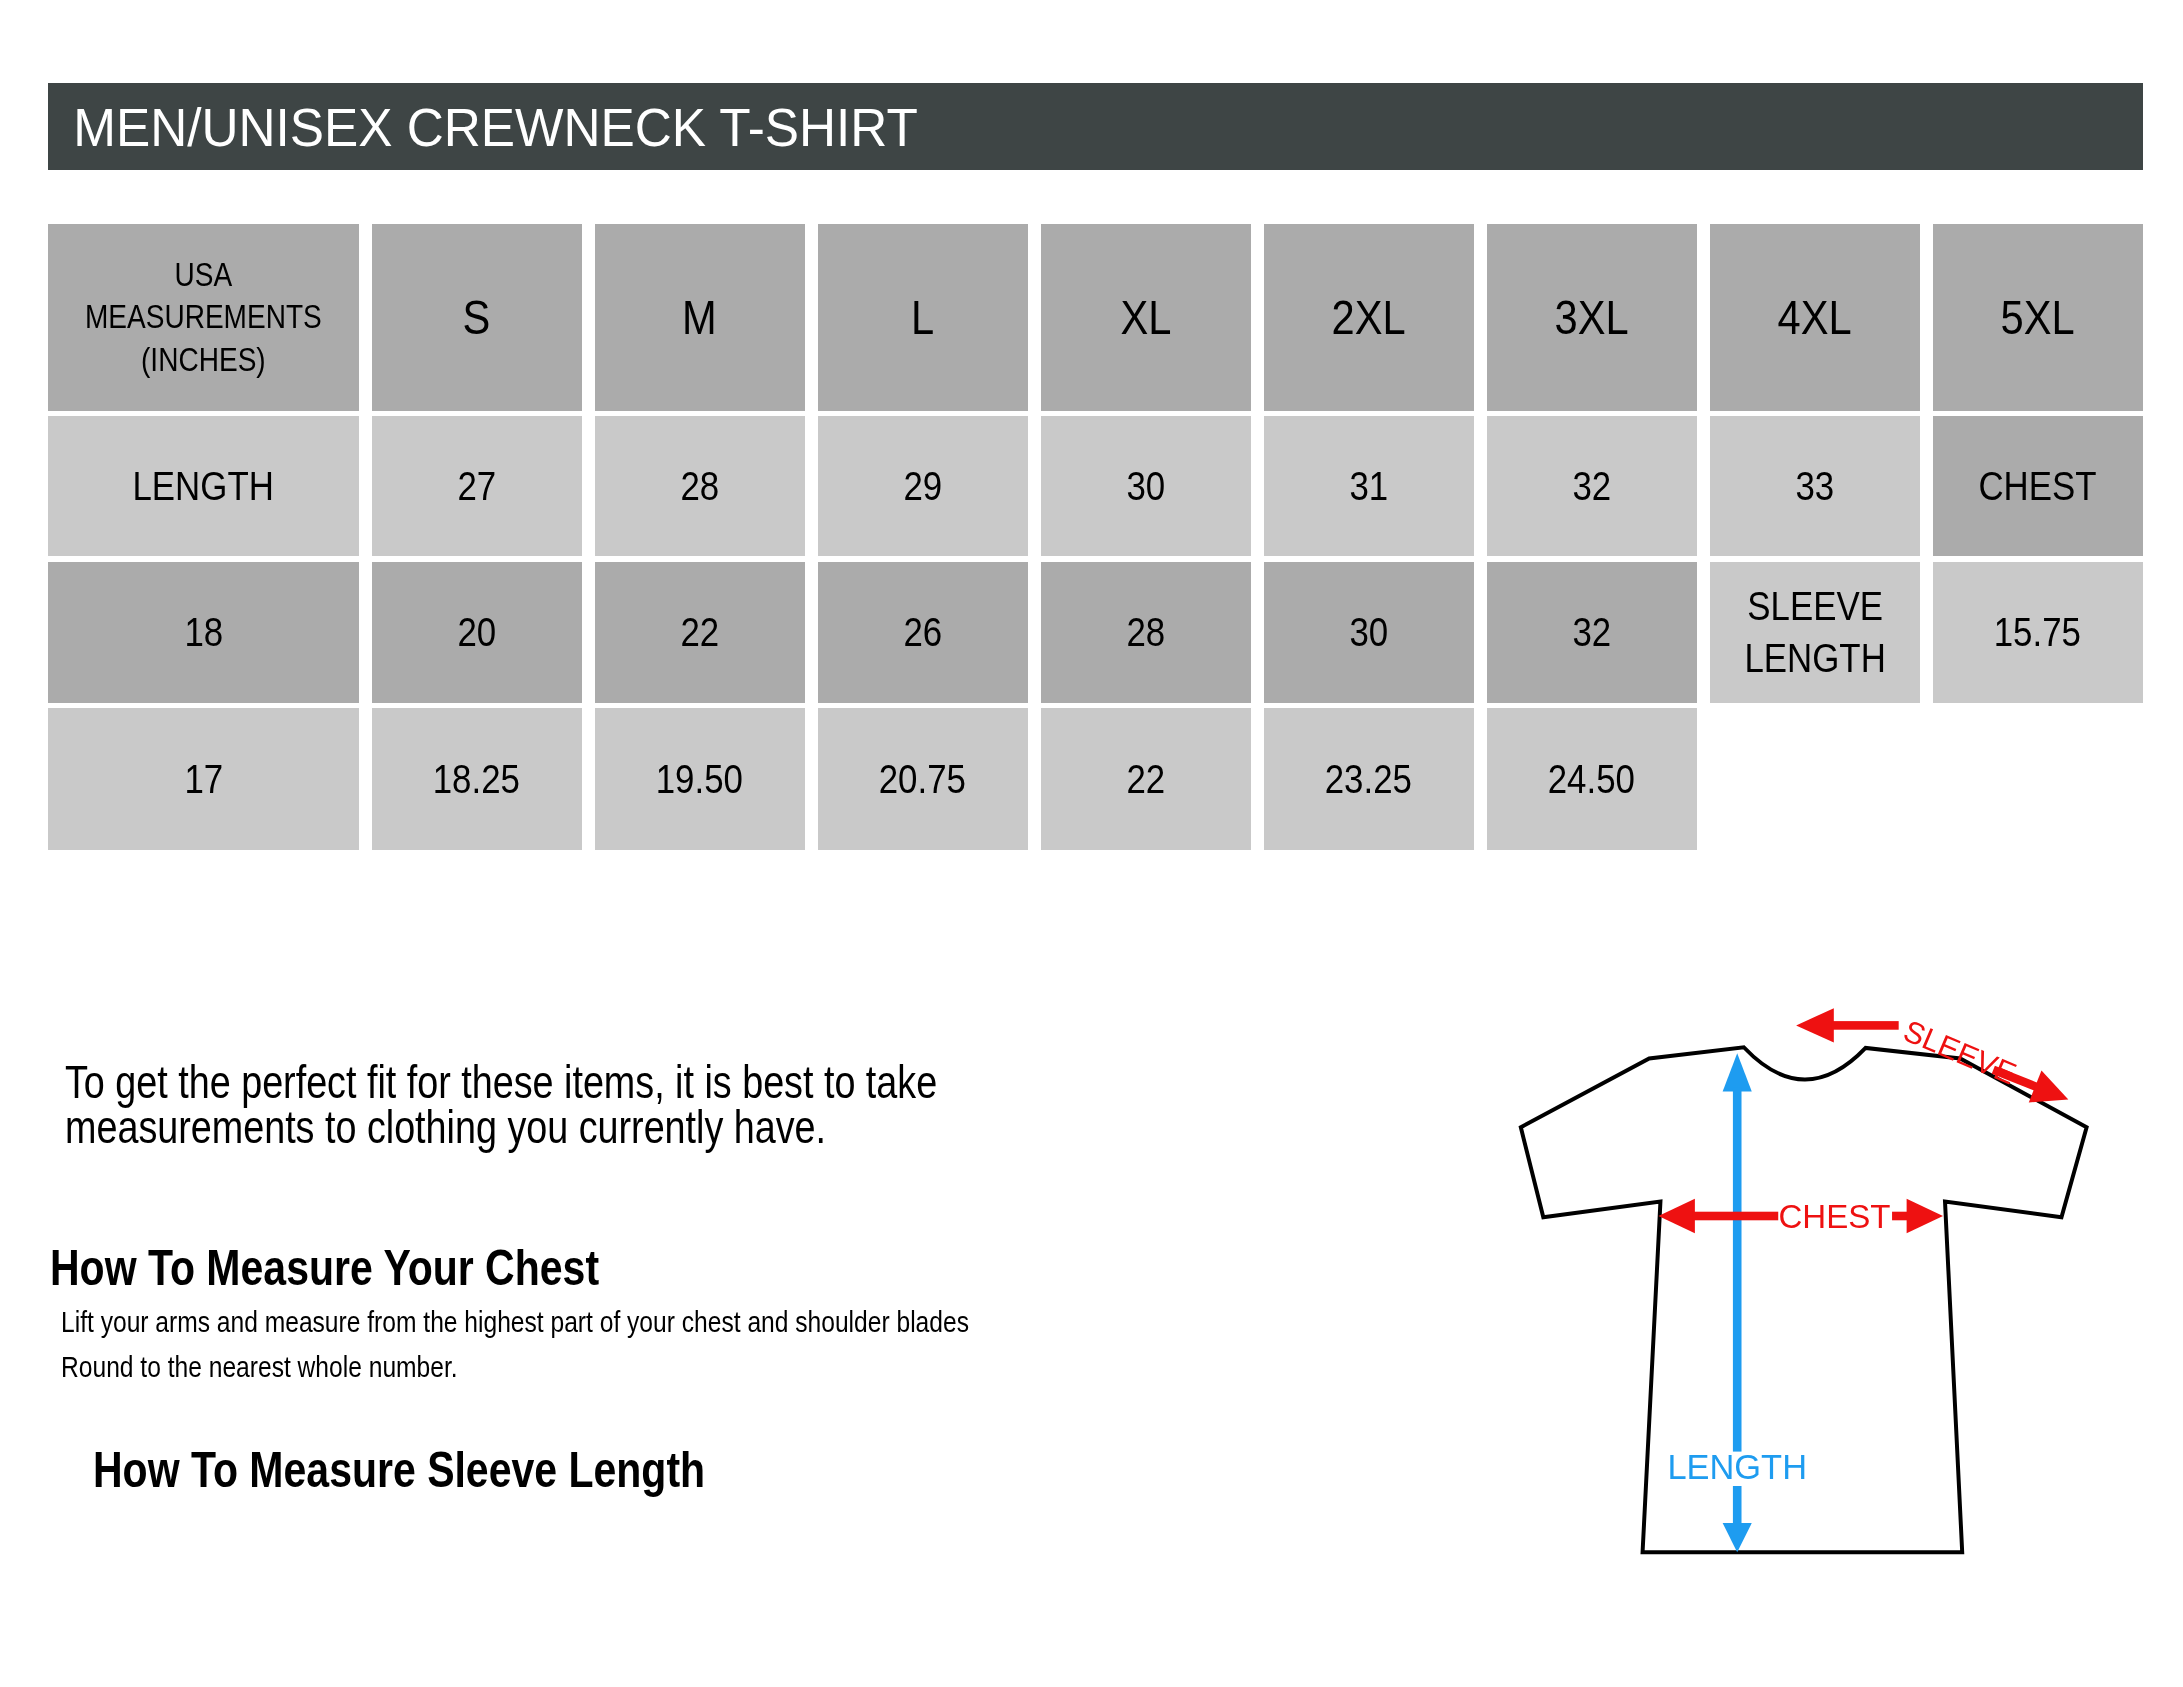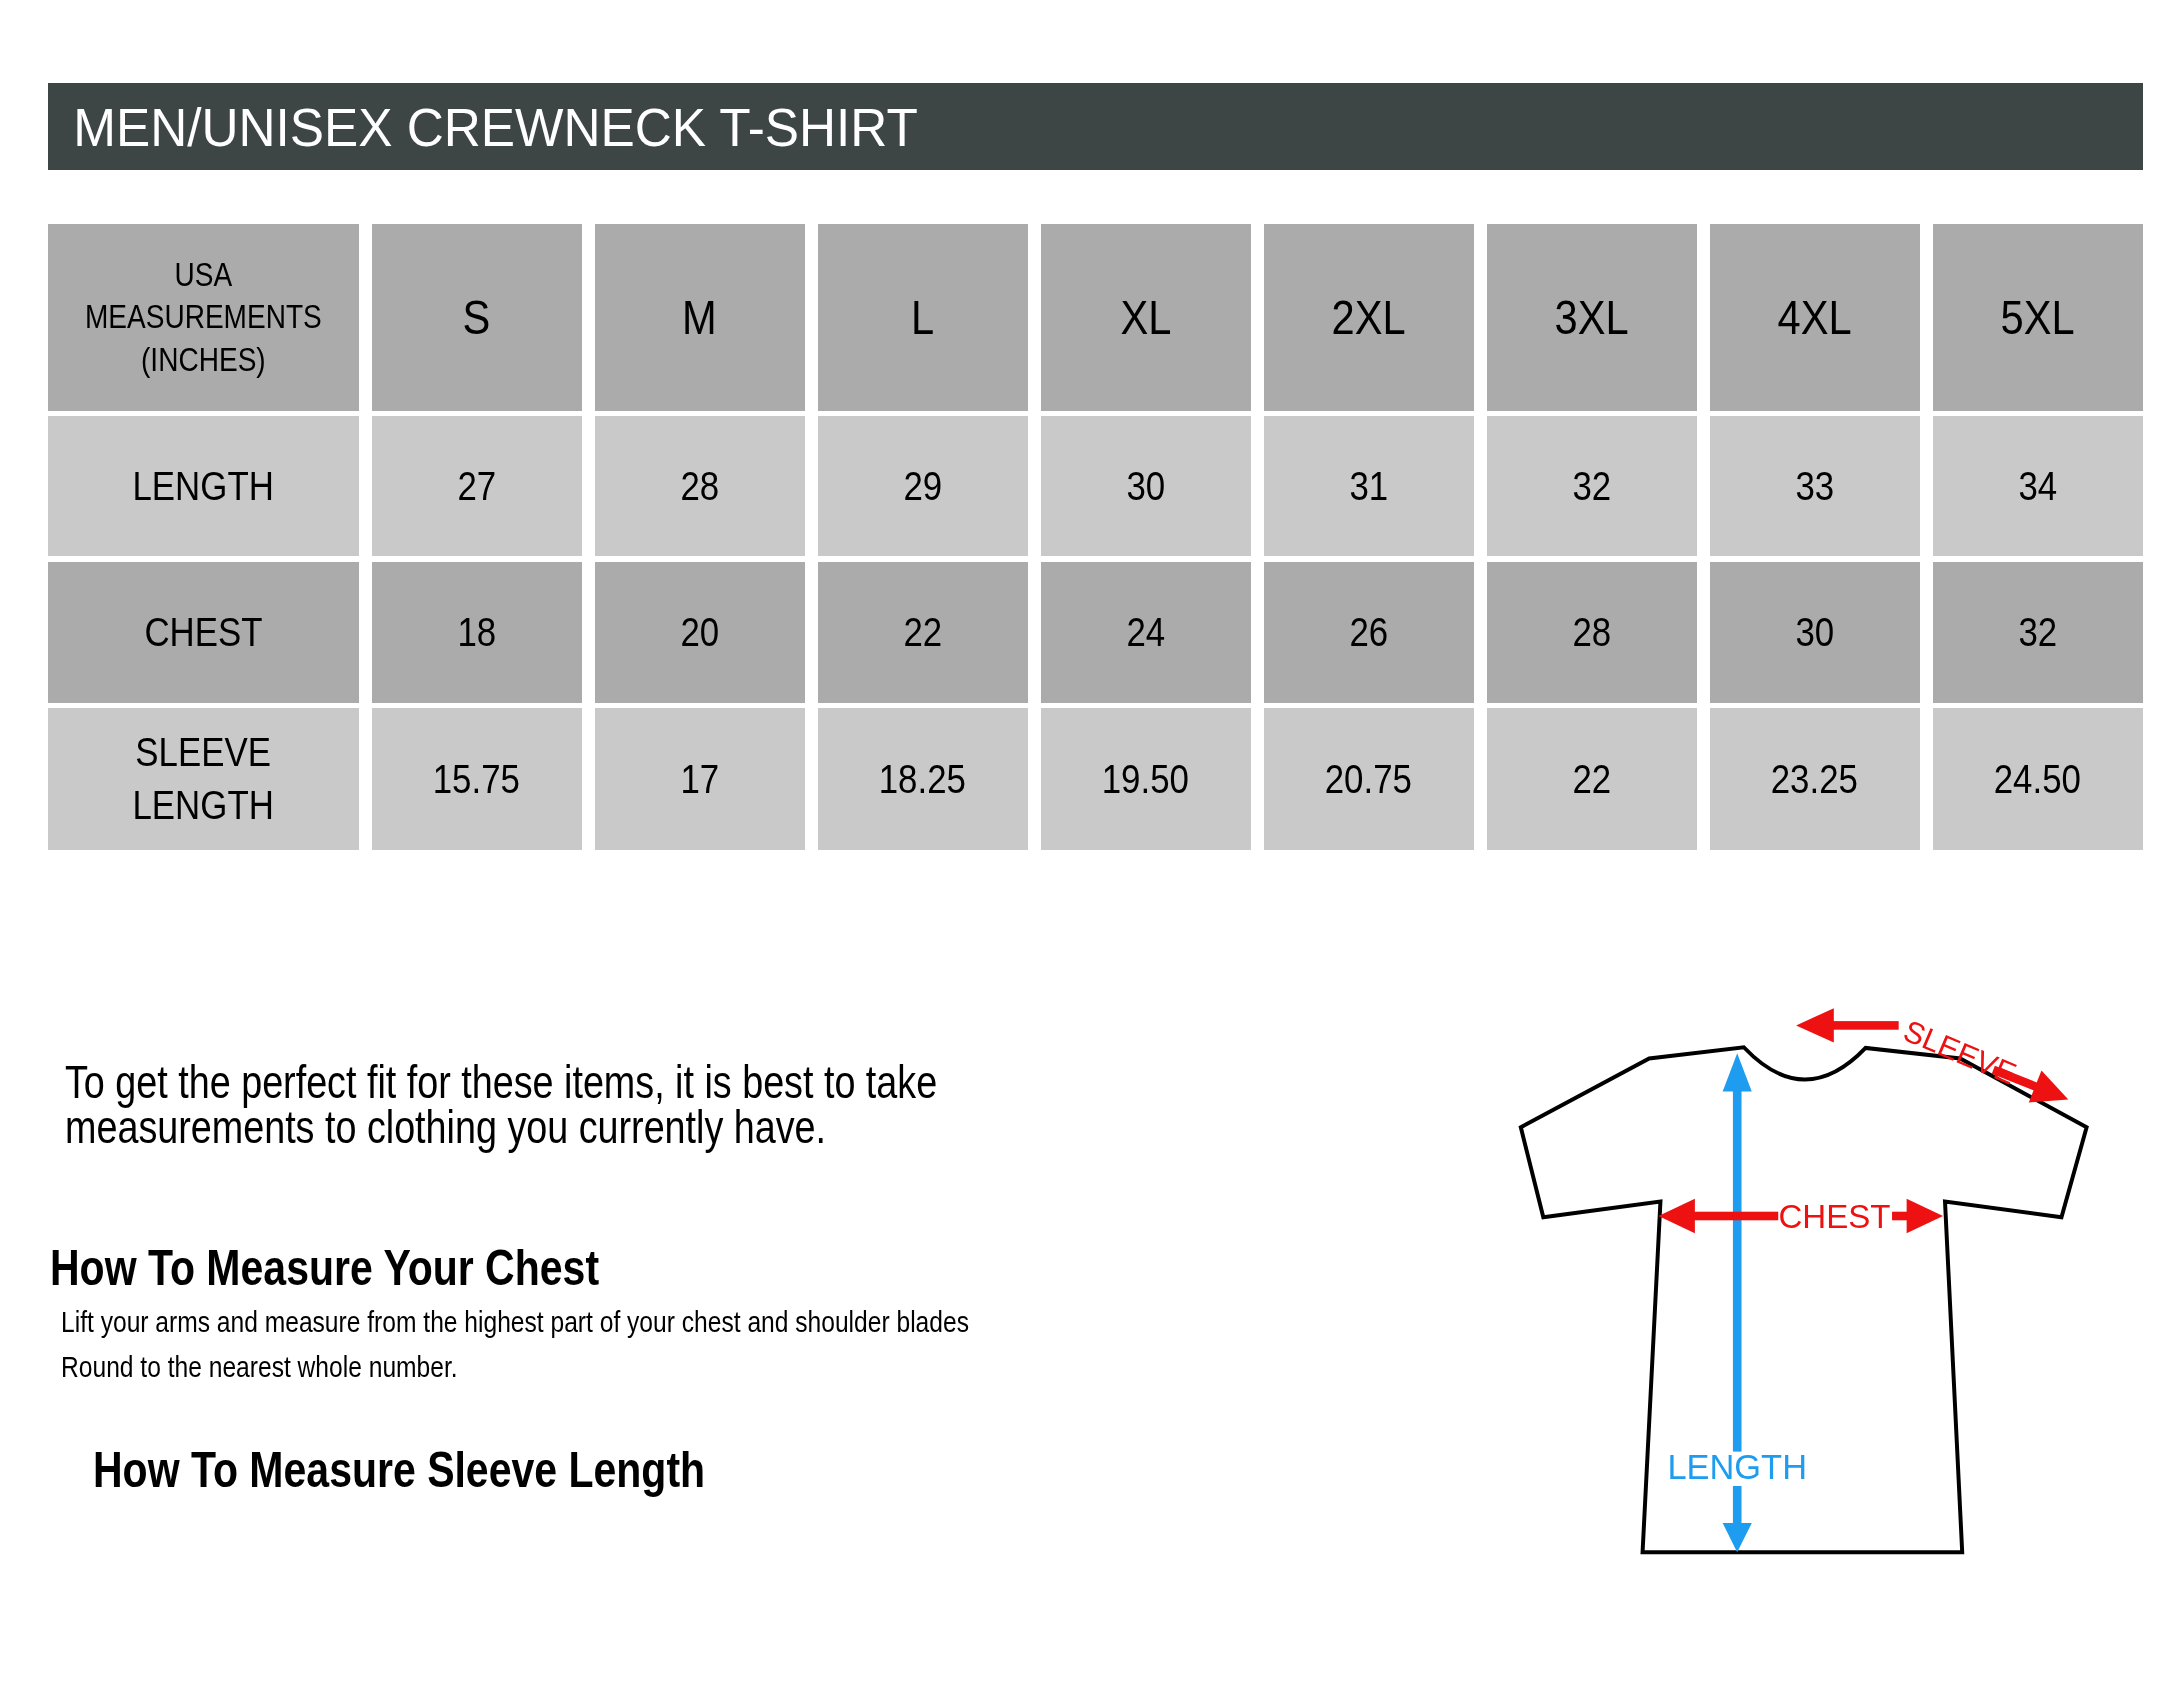--- a/index.html
+++ b/index.html
@@ -109,37 +109,31 @@
       </div>
       <div class="cell light val">
         <span class="cx">31</span>
       </div>
       <div class="cell light val">
         <span class="cx">32</span>
       </div>
       <div class="cell light val">
         <span class="cx">33</span>
       </div>
-      <div class="cell light val">
-        <span class="cx">34</span>
-      </div>
       <div class="cell dark rowlabel">
         <span class="cx">CHEST</span>
       </div>
       <div class="cell dark val">
         <span class="cx">18</span>
       </div>
       <div class="cell dark val">
         <span class="cx">20</span>
       </div>
       <div class="cell dark val">
         <span class="cx">22</span>
-      </div>
-      <div class="cell dark val">
-        <span class="cx">24</span>
       </div>
       <div class="cell dark val">
         <span class="cx">26</span>
       </div>
       <div class="cell dark val">
         <span class="cx">28</span>
       </div>
       <div class="cell dark val">
         <span class="cx">30</span>
       </div>

